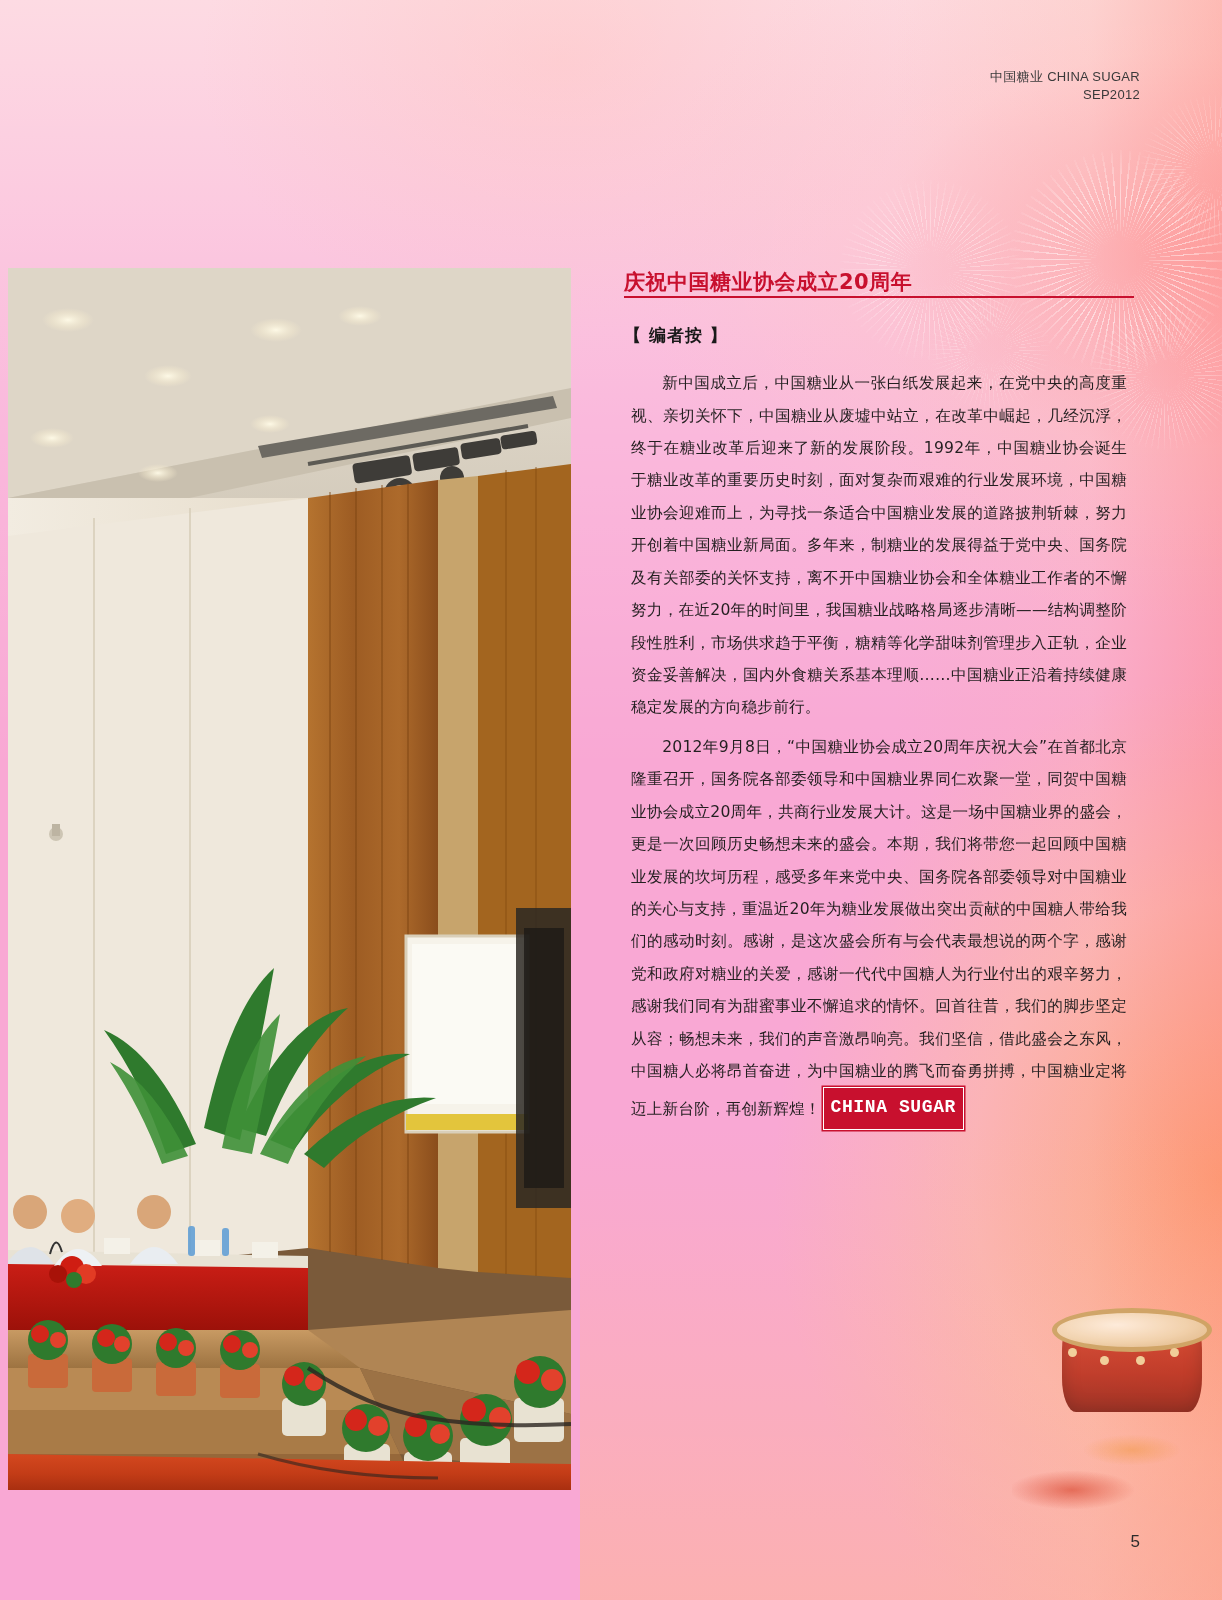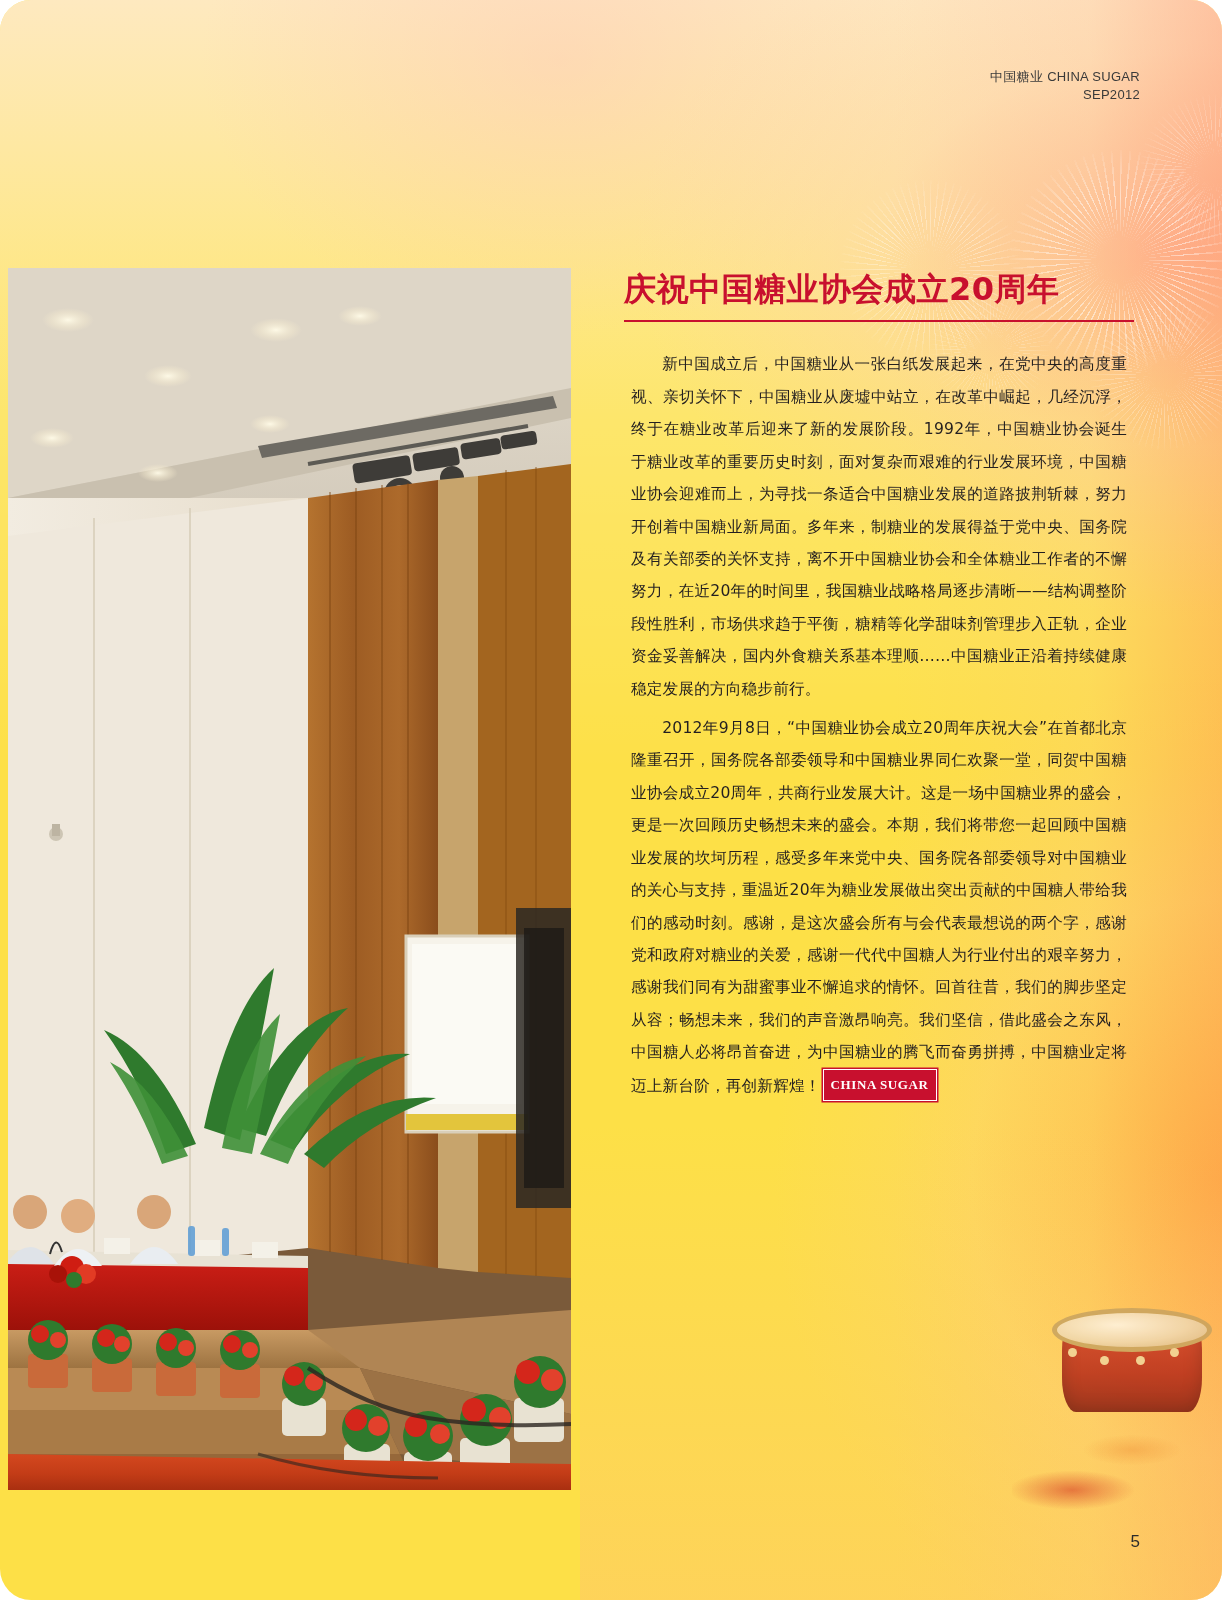--- a/index.html
+++ b/index.html
@@ -12,23 +12,22 @@
     background: #ffffff;
     font-family: "Liberation Sans", sans-serif;
     position: relative;
     overflow: hidden;
   }
 
   
   .page {
     position: absolute;
     inset: 0;
-    background: #fde047;
+    background: #f9a8d4;
     overflow: hidden;
-    border-radius: 31px;
   }
   .bg-gradient {
     position: absolute;
     top: 0; left: 0; right: 0; bottom: 0;
     background:
       radial-gradient(ellipse 780px 520px at 1180px 250px, rgba(255,150,150,0.55) 0%, rgba(255,200,190,0.30) 38%, rgba(255,255,255,0) 70%),
       radial-gradient(ellipse 620px 700px at 1220px 1180px, rgba(255,160,60,0.55) 0%, rgba(255,205,130,0.32) 40%, rgba(255,255,255,0) 72%),
       radial-gradient(ellipse 500px 380px at 560px 60px, rgba(255,190,180,0.35) 0%, rgba(255,255,255,0) 72%),
       linear-gradient(180deg, rgba(255,236,232,0.75) 0%, rgba(255,255,255,0.2) 26%, rgba(255,255,255,0) 48%);
   }
@@ -135,26 +134,26 @@
 
   
   .article {
     position: absolute;
     left: 624px;
     top: 270px;
     width: 510px;
   }
   .article-title {
     font-family: "DejaVu Sans", "Liberation Sans", sans-serif;
-    font-size: 32px;
+    font-size: 21px;
     font-weight: bold;
     color: #c8102e;
     letter-spacing: 0.5px;
     line-height: 1.2;
-    margin: 0 0 12px 0;
+    margin: 0 0 1px 0;
     white-space: nowrap;
   }
   .title-rule {
     width: 510px;
     height: 2px;
     background: #c8102e;
     margin-bottom: 26px;
   }
   .editor-note {
     font-family: "DejaVu Sans", "Liberation Sans", sans-serif;
@@ -173,23 +172,23 @@
     text-align: justify;
     text-indent: 2em;
     letter-spacing: 0.2px;
   }
   .body-text p + p { margin-top: 0; }
 
   .endmark {
     display: inline-block;
     background: #c8102e;
     color: #ffffff;
-    font-family: Liberation Serif, serif;
+    font-family: Liberation Mono, monospace;
     font-weight: bold;
-    font-size: 13px;
+    font-size: 18px;
     letter-spacing: 0.6px;
     padding: 1px 7px 2px 7px;
     border: 1.5px solid #ffffff;
     box-shadow: 0 0 0 1.5px #c8102e;
     vertical-align: 2px;
     margin-left: 2px;
     text-indent: 0;
   }
 
   
@@ -444,20 +443,21 @@
       </g>
 
       <path d="M300,1100 q60,40 120,50 q60,10 143,6" stroke="#2a2520" stroke-width="4" fill="none" opacity="0.8"></path>
       <path d="M250,1186 q80,24 180,24" stroke="#2a2520" stroke-width="3" fill="none" opacity="0.6"></path>
     </svg>
   </div>
 
   <div class="article">
     <h1 class="article-title">庆祝中国糖业协会成立20周年</h1>
     <div class="title-rule"></div>
+    <div class="editor-note">【 编者按 】</div>
     <div class="body-text">
       <p>新中国成立后，中国糖业从一张白纸发展起来，在党中央的高度重视、亲切关怀下，中国糖业从废墟中站立，在改革中崛起，几经沉浮，终于在糖业改革后迎来了新的发展阶段。1992年，中国糖业协会诞生于糖业改革的重要历史时刻，面对复杂而艰难的行业发展环境，中国糖业协会迎难而上，为寻找一条适合中国糖业发展的道路披荆斩棘，努力开创着中国糖业新局面。多年来，制糖业的发展得益于党中央、国务院及有关部委的关怀支持，离不开中国糖业协会和全体糖业工作者的不懈努力，在近20年的时间里，我国糖业战略格局逐步清晰——结构调整阶段性胜利，市场供求趋于平衡，糖精等化学甜味剂管理步入正轨，企业资金妥善解决，国内外食糖关系基本理顺……中国糖业正沿着持续健康稳定发展的方向稳步前行。</p>
       <p><span>2012年9月8日，“中国糖业协会成立20周年庆祝大会”在首都北京隆重召开，国务院各部委领导和中国糖业界同仁欢聚一堂，同贺中国糖业协会成立20周年，共商行业发展大计。这是一场中国糖业界的盛会，更是一次回顾历史畅想未来的盛会。本期，我们将带您一起回顾中国糖业发展的坎坷历程，感受多年来党中央、国务院各部委领导对中国糖业的关心与支持，重温近20年为糖业发展做出突出贡献的中国糖人带给我们的感动时刻。感谢，是这次盛会所有与会代表最想说的两个字，感谢党和政府对糖业的关爱，感谢一代代中国糖人为行业付出的艰辛努力，感谢我们同有为甜蜜事业不懈追求的情怀。回首往昔，我们的脚步坚定从容；畅想未来，我们的声音激昂响亮。我们坚信，借此盛会之东风，中国糖人必将昂首奋进，为中国糖业的腾飞而奋勇拼搏，中国糖业定将迈上新台阶，再创新辉煌！</span><span class="endmark">CHINA SUGAR</span></p>
     </div>
   </div>
 
   <div class="page-number">5</div>
 
 </div>
 

